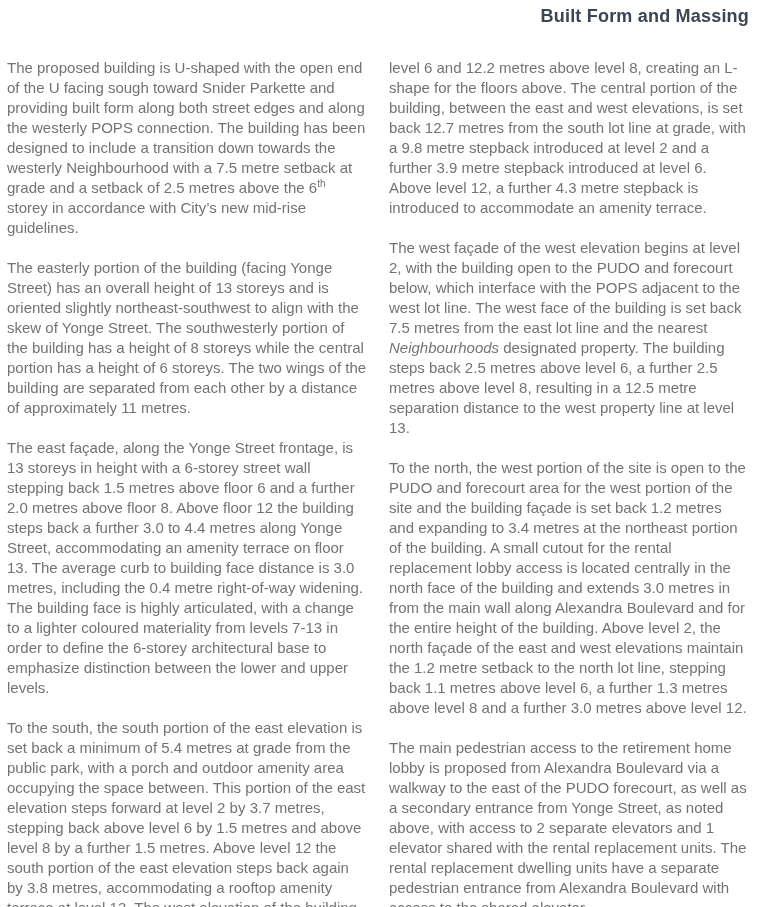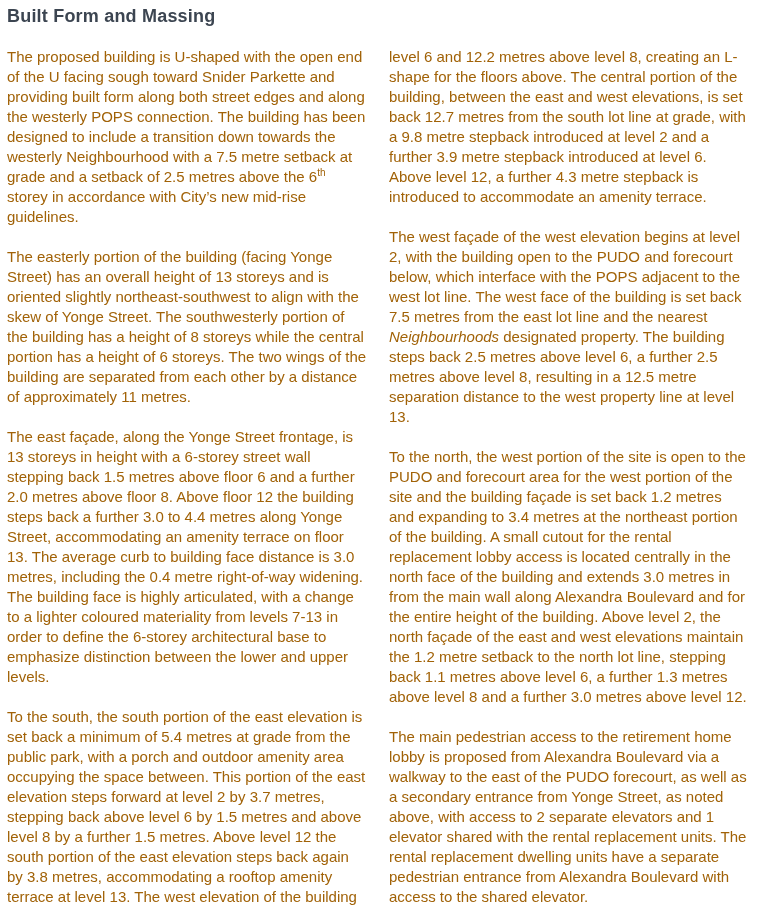--- a/index.html
+++ b/index.html
@@ -19,35 +19,36 @@
     width: 761px;
     height: 907px;
     padding: 6px 12px 0 7px;
   }
   .page-title {
     margin: 0 0 13px 0;
     font-size: 18px;
     font-weight: 700;
     letter-spacing: 0.2px;
     color: #3c4551;
+    text-align: right;
   }
   .columns {
     display: flex;
     gap: 22px;
     align-items: flex-start;
   }
   .col {
     flex: 1 1 0;
     min-width: 0;
   }
   p.para {
-    margin: 7px 0 20px 0;
+    margin: 18px 0 20px 0;
     font-size: 15px;
     line-height: 20px;
-    color: #a16207;
+    color: #737373;
   }
   p.para:last-child {
     margin-bottom: 0;
   }
   p.para sup {
     font-size: 10px;
     line-height: 0;
     vertical-align: super;
   }
   p.para em {

